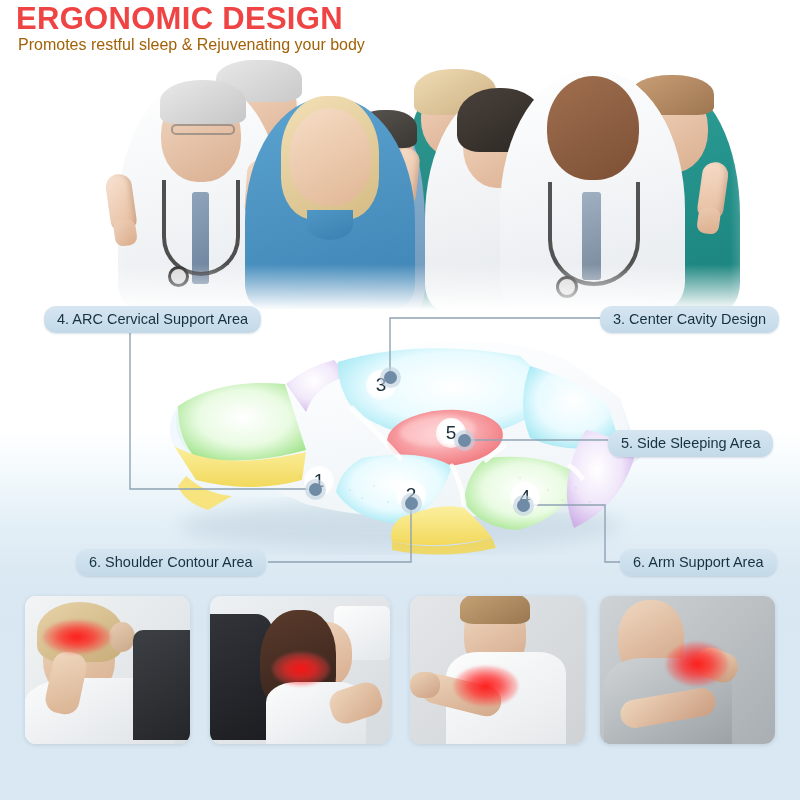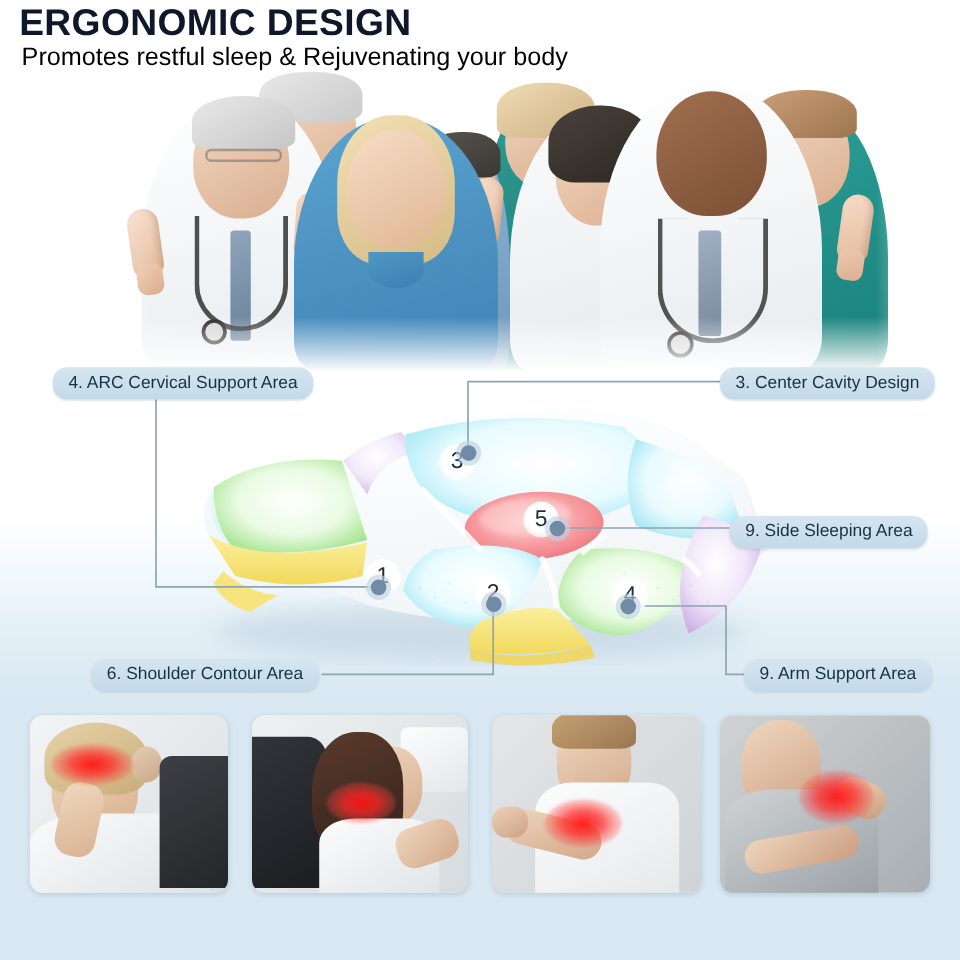--- a/index.html
+++ b/index.html
@@ -19,25 +19,25 @@
       #f4fafd 470px, #e4f0f7 520px,
       #dbe9f3 570px, #d8e7f2 620px,
       #d9e8f2 800px);
   }
 
   
   .header { position:absolute; left:0; top:0; width:800px; z-index:30; }
   .title {
     position:absolute; left:16px; top:1px;
     font-size:31px; font-weight:bold; letter-spacing:0.3px;
-    color:#0f172a; white-space:nowrap;
+    color:#ef4444; white-space:nowrap;
   }
   .subtitle {
     position:absolute; left:18px; top:36px;
-    font-size:21px; color:#000000; white-space:nowrap;
+    font-size:16px; color:#a16207; white-space:nowrap;
   }
 
   
   .doctors { position:absolute; left:0; top:52px; width:800px; height:258px; z-index:5; overflow:hidden; }
   .doc {
     position:absolute; bottom:0;
     border-radius:48% 48% 12% 12% / 58% 58% 12% 12%;
     filter:blur(0.3px);
   }
   .doc .head {
@@ -287,22 +287,22 @@
 
     <path d="M523 505 L605 505 L605 562 L620 562"></path>
 
     <path d="M464 440 L608 440"></path>
   </g>
 </svg>
 
 <div class="pill" style="left:44px; top:306px;">4. ARC Cervical Support Area</div>
 <div class="pill" style="left:76px; top:549px;">6. Shoulder Contour Area</div>
 <div class="pill" style="left:600px; top:306px;text-align:center;">3. Center Cavity Design</div>
-<div class="pill" style="left:620px; top:549px;">9. Arm Support Area</div>
-<div class="pill" style="left:608px; top:430px;">9. Side Sleeping Area</div>
+<div class="pill" style="left:620px; top:549px;">6. Arm Support Area</div>
+<div class="pill" style="left:608px; top:430px;">5. Side Sleeping Area</div>
 
 <div class="marker" style="left:300px; top:466px;">
   <div class="num" style="left:4px; top:0;">1</div>
   <div class="dot" style="left:9px; top:17px;"></div>
 </div>
 
 <div class="marker" style="left:396px; top:480px;">
   <div class="num" style="left:0; top:0;">2</div>
   <div class="dot" style="left:9px; top:17px;"></div>
 </div>

